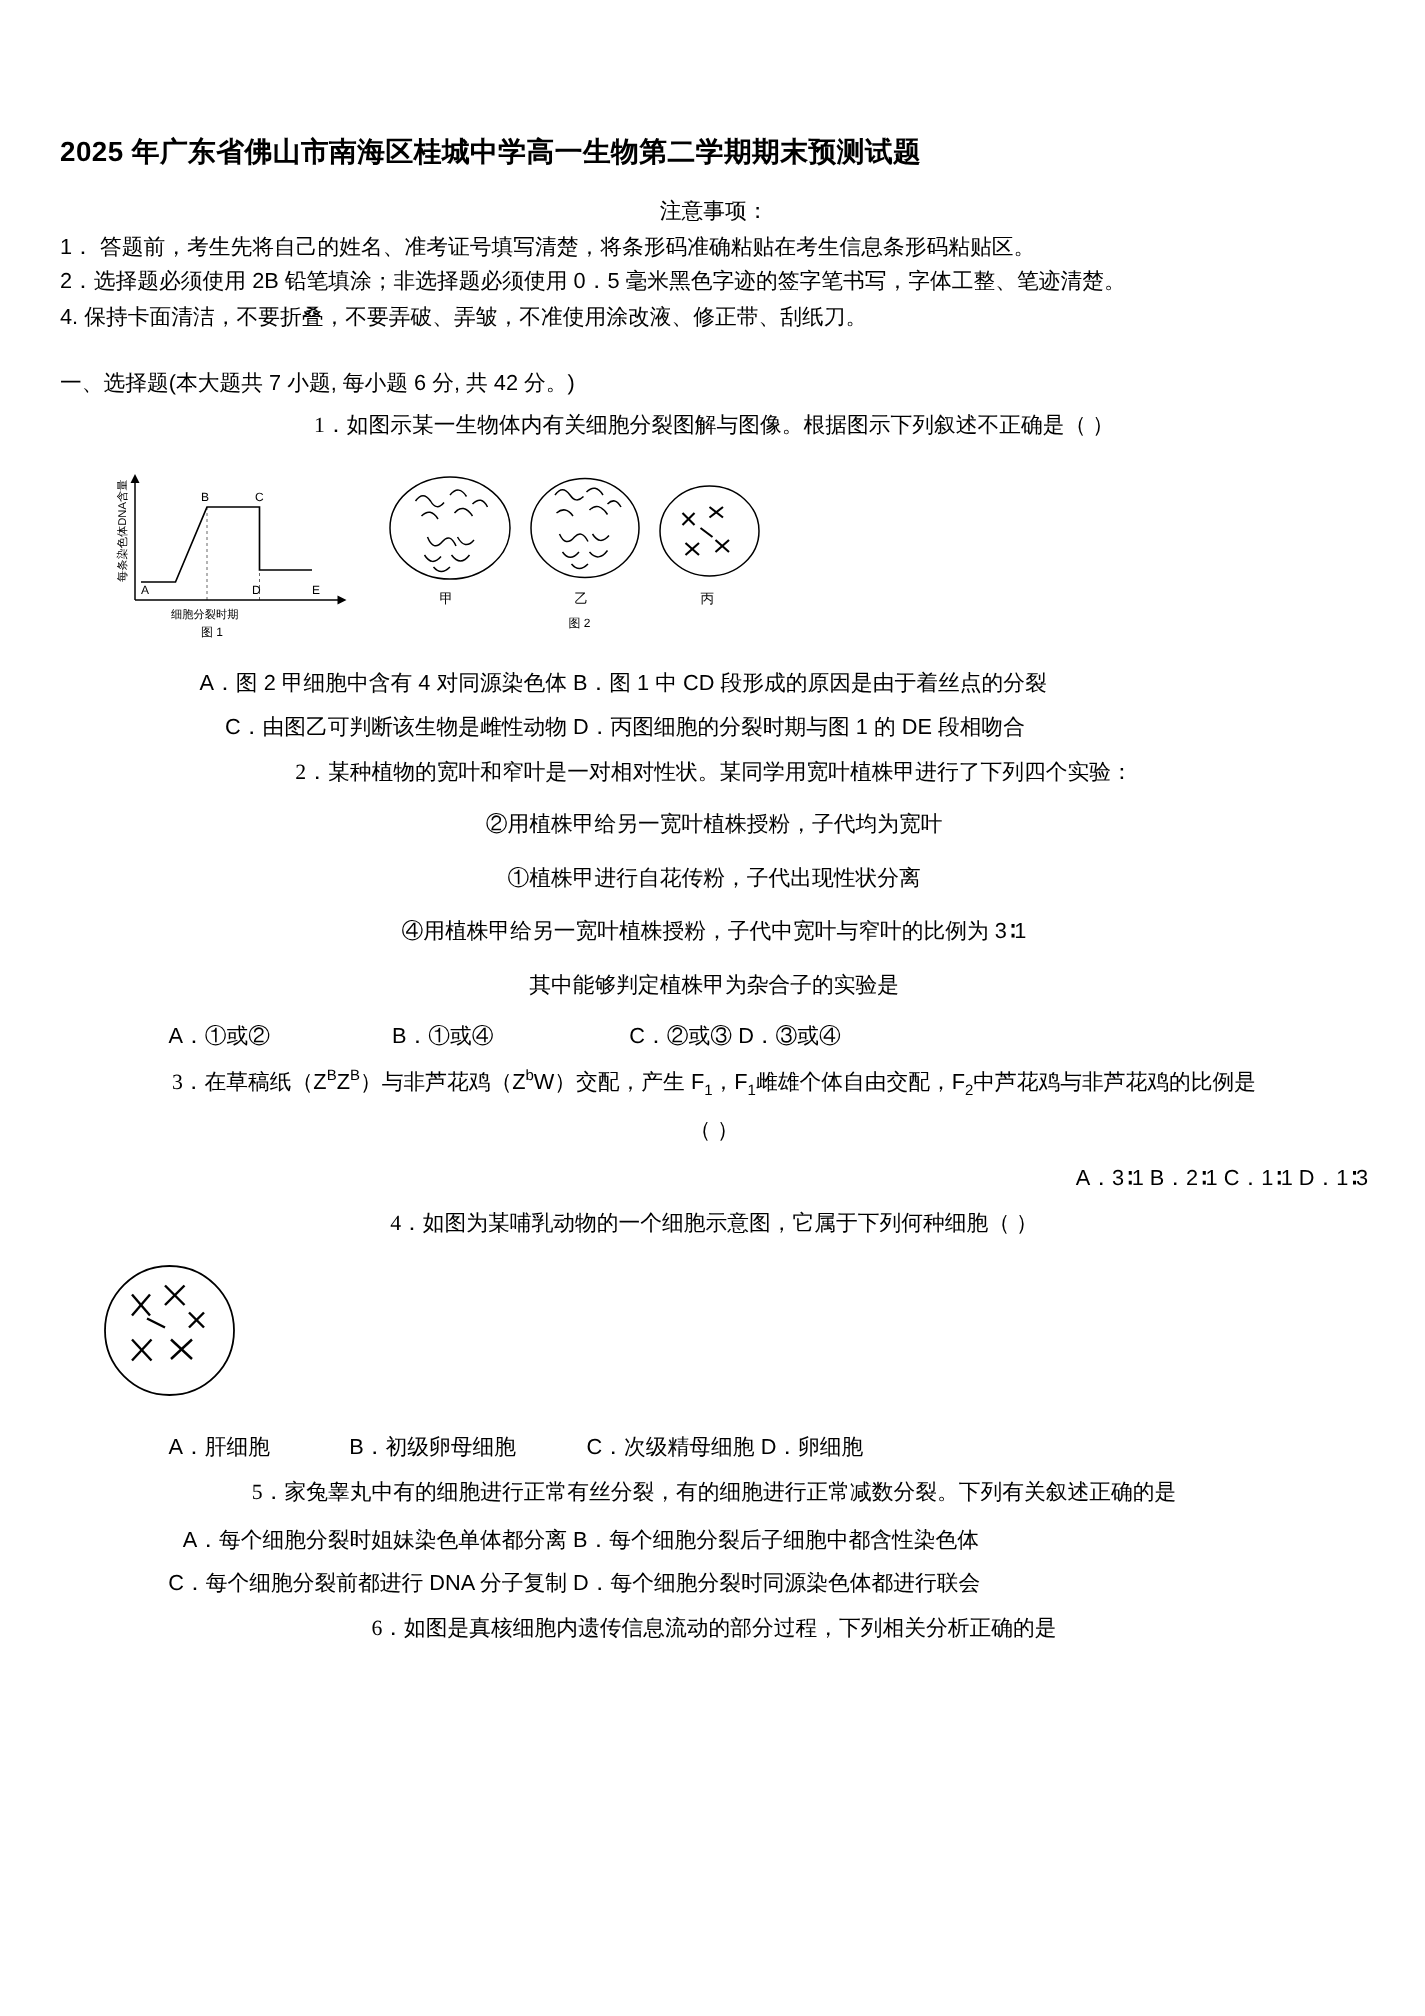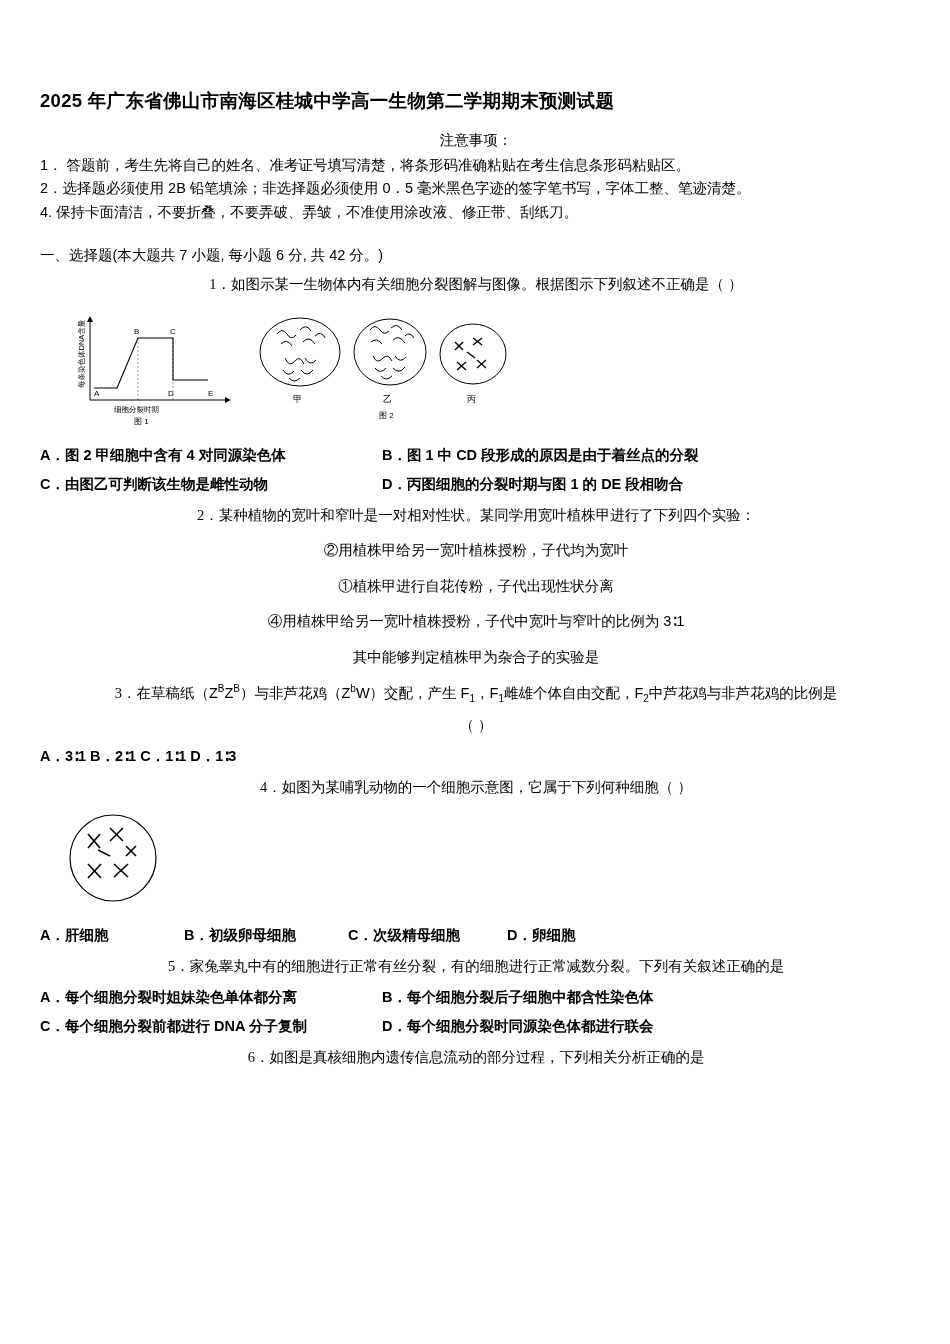--- a/index.html
+++ b/index.html
@@ -59,21 +59,22 @@
     font-family: "Liberation Sans", sans-serif;
     font-size: 14.5px;
     line-height: 1.55;
     margin: 8px 0;
     text-align: center;
   }
   .q-num {
     font-family: "Liberation Serif", serif;
   }
   .bold {
-    font-weight: bold;
+    font-weight: normal;
+    text-align: right;
   }
   .sub {
     font-size: 10px;
     vertical-align: sub;
   }
   .sup {
     font-size: 10px;
     vertical-align: super;
   }
   
@@ -216,20 +217,26 @@
       <span class="bold">D．丙图细胞的分裂时期与图 1 的 DE 段相吻合</span>
     </div>
 
     <p class="q-line">
       <span class="q-num">2．</span><span>某种植物的宽叶和窄叶是一对相对性状。某同学用宽叶植株甲进行了下列四个实验：</span>
     </p>
     <p class="q-line" style="margin:13px 0">②用植株甲给另一宽叶植株授粉，子代均为宽叶</p>
     <p class="q-line" style="margin:13px 0">①植株甲进行自花传粉，子代出现性状分离</p>
     <p class="q-line" style="margin:13px 0">④用植株甲给另一宽叶植株授粉，子代中宽叶与窄叶的比例为 3∶1</p>
     <p class="q-line" style="margin:13px 0">其中能够判定植株甲为杂合子的实验是</p>
+    <div class="optrow">
+      <span class="bold" style="display:inline-block;width:140px">A．①或②</span>
+      <span class="bold" style="display:inline-block;width:145px">B．①或④</span>
+      <span class="bold" style="display:inline-block;width:155px">C．②或③</span>
+      <span class="bold">D．③或④</span>
+    </div>
 
     <p class="q-line">
       <span class="q-num">3．</span><span>在草稿纸（Z</span><span class="sup">B</span><span>Z</span><span class="sup">B</span><span>）与非芦花鸡（Z</span><span class="sup">b</span><span>W）交配，产生 F</span><span class="sub">1</span><span>，F</span><span class="sub">1</span><span>雌雄个体自由交配，F</span><span class="sub">2</span><span>中芦花鸡与非芦花鸡的比例是</span>
     </p>
     <p class="q-line" style="margin:6px 0">（  ）</p>
     <p class="optrow bold">A．3∶1    B．2∶1    C．1∶1    D．1∶3</p>
 
     <p class="q-line">
       <span class="q-num">4．</span><span>如图为某哺乳动物的一个细胞示意图，它属于下列何种细胞（        ）</span>
     </p>

